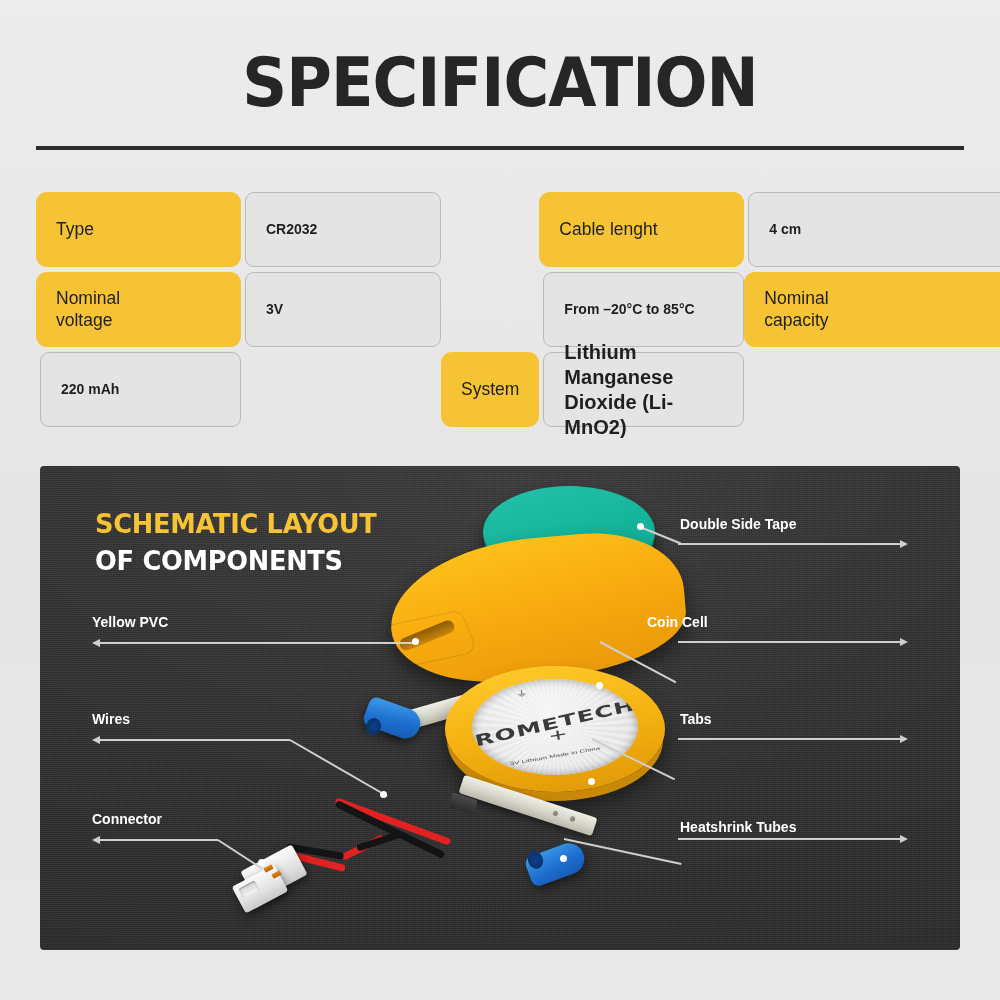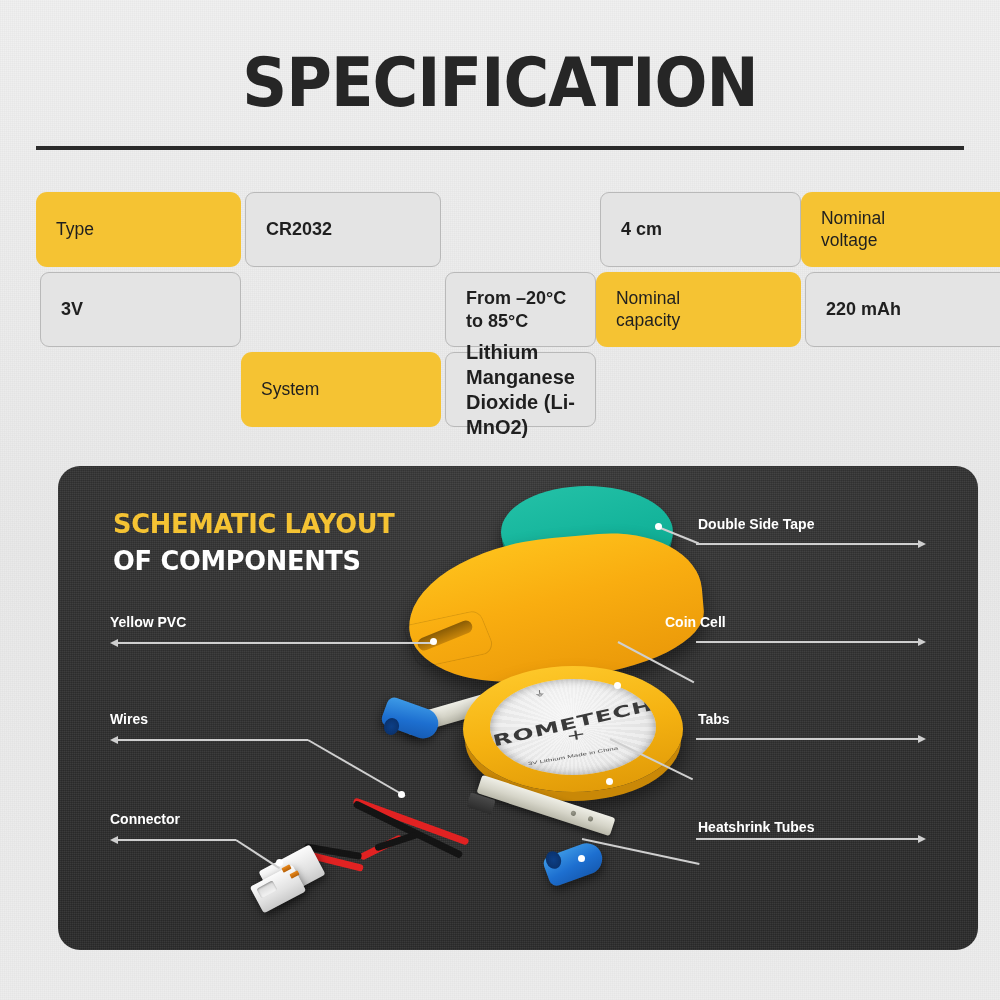--- a/index.html
+++ b/index.html
@@ -63,42 +63,41 @@
     line-height: 1.25;
     white-space: pre-line;
   }
   .val {
     background: #e4e4e4;
     border: 1px solid #b9b9b9;
     border-radius: 9px;
     display: flex;
     align-items: center;
     padding: 0 20px;
-    font-size: 18px;
+    font-size: 14px;
     font-weight: 700;
     color: #1f1f1f;
     line-height: 1.25;
     white-space: pre-line;
     margin-left: 4px;
   }
   .val.small { font-size: 20px; }
   .gapcell { }
 
   
   .panel {
     position: absolute;
     left: 40px; top: 466px;
     width: 920px; height: 484px;
-    border-radius: 22px;
+    border-radius: 4px;
     overflow: hidden;
     background:
       repeating-linear-gradient(0deg, rgba(255,255,255,0.035) 0 1px, rgba(0,0,0,0.05) 1px 2px),
       repeating-linear-gradient(90deg, rgba(255,255,255,0.03) 0 1px, rgba(0,0,0,0.045) 1px 2px),
       radial-gradient(120% 120% at 50% 0%, #3a3a3a 0%, #2f2f2f 60%, #2a2a2a 100%);
-    margin-left: 18px;
   }
 
   .panel-heading { position: absolute; left: 55px; top: 42px; }
   .heading-line1 {
     font-size: 27px; font-weight: 700; color: #f5c333;
     letter-spacing: -0.3px; font-family: "DejaVu Sans", sans-serif;
     transform: scaleX(0.95); transform-origin: left;
   }
   .heading-line2 {
     font-size: 27px; font-weight: 700; color: #ffffff;
@@ -275,20 +274,21 @@
 
   <div class="title-wrap">
     <div class="title">SPECIFICATION</div>
   </div>
   <div class="title-rule"></div>
 
   <div class="spec-grid">
     <div class="chip">Type</div>
     <div class="val">CR2032</div>
     <div class="gapcell"></div>
+    <div class="chip">Cable lenght</div>
     <div class="val">4 cm</div>
 
     <div class="chip">Nominal
 voltage</div>
     <div class="val">3V</div>
     <div class="gapcell"></div>
     <div class="val">From –20°C to 85°C</div>
 
     <div class="chip">Nominal
 capacity</div>

